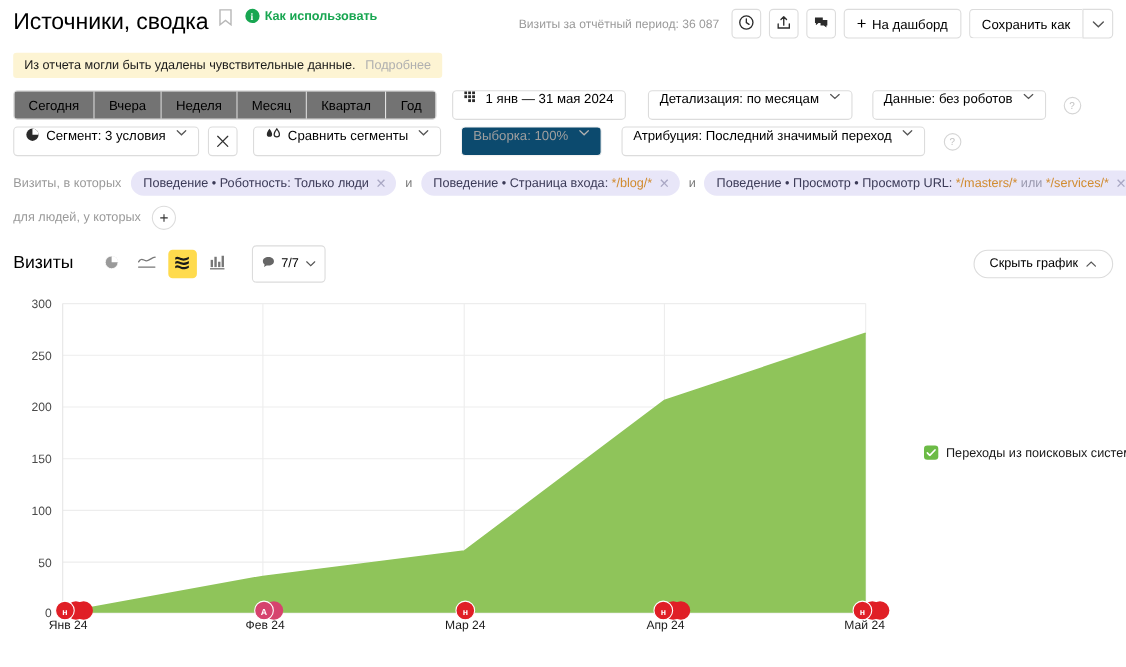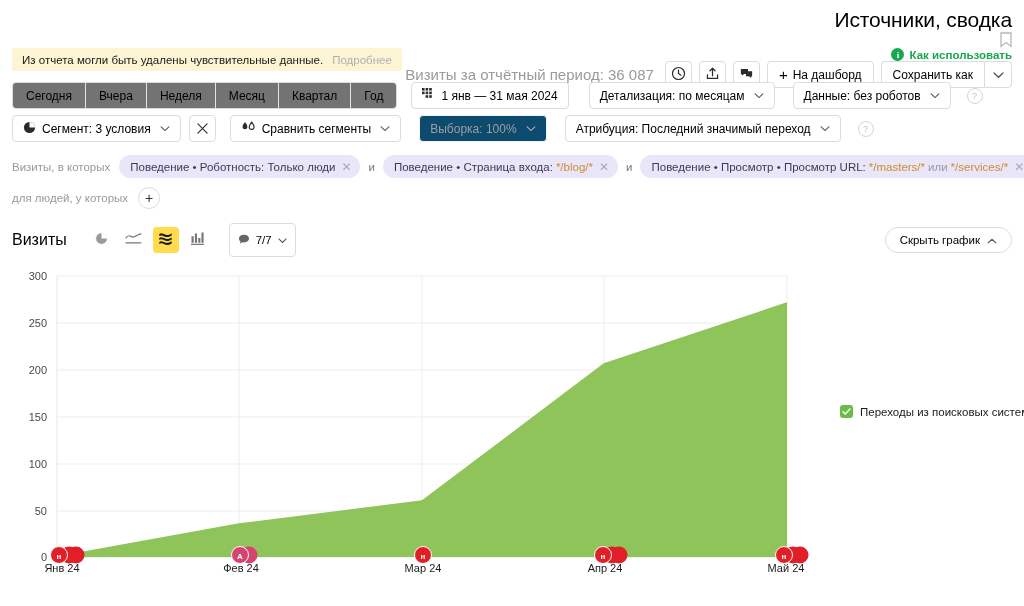--- a/index.html
+++ b/index.html
@@ -9,45 +9,44 @@
     background:#fff;
     font-family:"Liberation Sans","DejaVu Sans",sans-serif;
     color:#000;
     overflow:hidden;
     -webkit-font-smoothing:antialiased;
   }
   .page{position:relative;width:1024px;height:606px;}
 
   
   .header-row{
-    display:flex;align-items:flex-end;
+    display:flex;align-items:flex-start;
     padding:8px 12px 0 12px;
     height:32px;
-    flex-direction:column;
   }
   .page-title{
     font-size:21px;font-weight:400;color:#000;
     letter-spacing:-0.1px;white-space:nowrap;
   }
   .bookmark-icon{margin-left:9px;display:flex;align-items:center;cursor:pointer;}
   .howto{
     display:flex;align-items:center;margin-left:12px;
     font-size:11.5px;font-weight:700;color:#1db954;
     color:#18a651;white-space:nowrap;cursor:pointer;
   }
   .howto .ic{
     width:13px;height:13px;border-radius:50%;
     background:#18a651;color:#fff;font-size:9px;font-weight:700;
     display:flex;align-items:center;justify-content:center;
     margin-right:5px;font-family:"Liberation Serif",serif;
   }
   .header-right{
     margin-left:auto;display:flex;align-items:center;gap:7px;
   }
-  .visits-total{font-size:15px;color:#9a9a9a;white-space:nowrap;margin-right:4px;margin-left:31px;}
+  .visits-total{font-size:11px;color:#9a9a9a;white-space:nowrap;margin-right:4px;margin-left:31px;}
   .sq-btn{
     width:27px;height:27px;border:1px solid #dcdcdc;border-radius:4px;
     background:#fff;display:flex;align-items:center;justify-content:center;
     cursor:pointer;padding:0;
   }
   .pill-btn{
     height:27px;border:1px solid #dcdcdc;border-radius:4px;background:#fff;
     font-size:12px;color:#000;padding:0 11px;cursor:pointer;
     display:flex;align-items:center;white-space:nowrap;
     font-family:"Liberation Sans",sans-serif;
@@ -71,21 +70,21 @@
   .segbar{display:flex;border:1px solid #dcdcdc;border-radius:4px;overflow:hidden;}
   .segbar button{
     border:none;background:#737373;border-right:1px solid #e3e3e3;
     font-size:12px;color:#000;padding:0 13px;height:25px;cursor:pointer;
     font-family:"Liberation Sans",sans-serif;white-space:nowrap;
   }
   .segbar button:last-child{border-right:none;}
   .tb-btn{
     height:27px;border:1px solid #dcdcdc;border-radius:4px;background:#fff;
     font-size:12px;color:#000;padding:0 10px;cursor:pointer;
-    display:flex;align-items:center;gap:6px;white-space:nowrap;
+    display:flex;gap:6px;white-space:nowrap;
     font-family:"Liberation Sans",sans-serif;
   }
   .tb-btn.disabled{background:#0c4a6e;border-color:#f2f2f2;color:#9e9e9e;cursor:default;}
   .tb-btn .cv{font-size:9px;color:#555;margin-left:3px;}
   .help-ic{
     width:14px;height:14px;border-radius:50%;border:1px solid #d5d5d5;
     color:#c2c2c2;font-size:9px;display:flex;align-items:center;justify-content:center;
     cursor:pointer;flex:none;
   }
   .x-btn{

